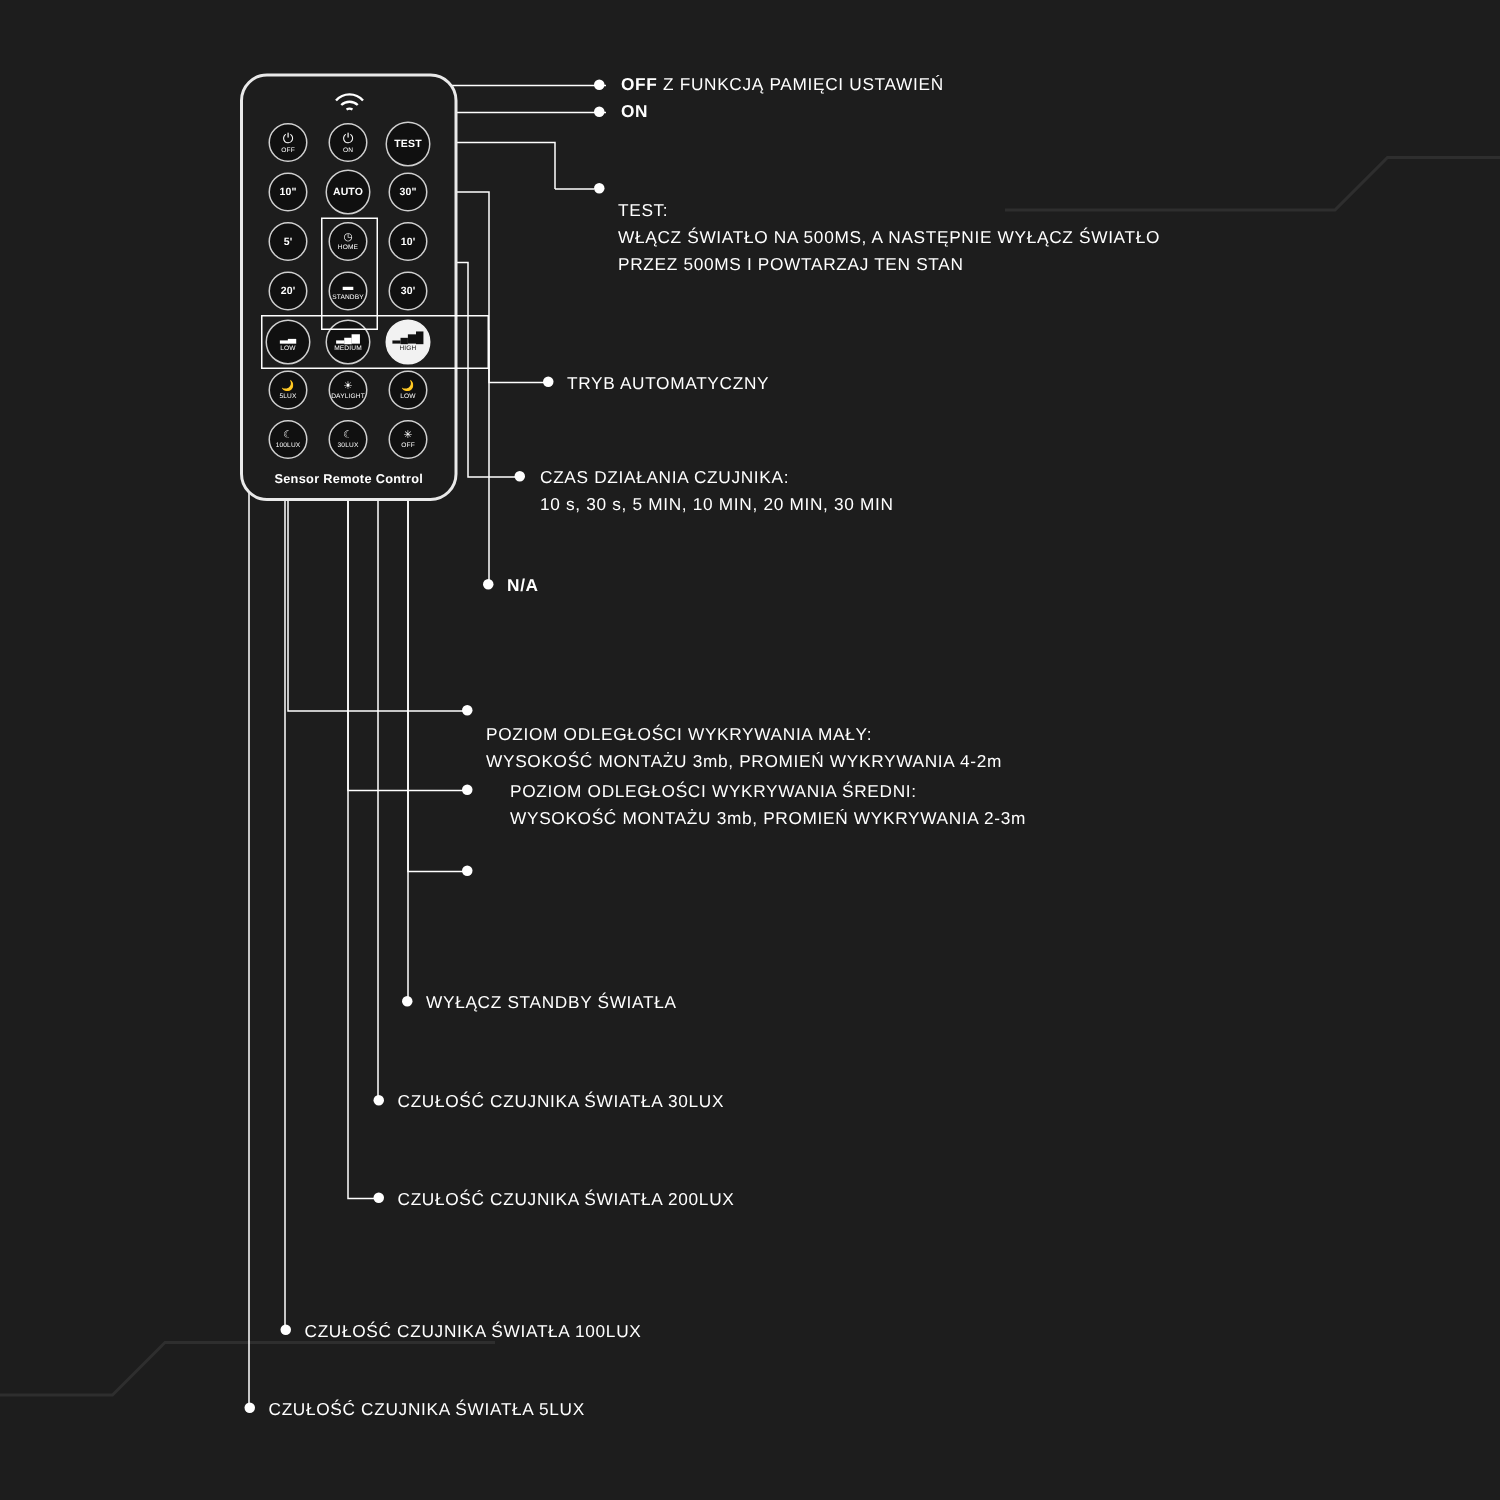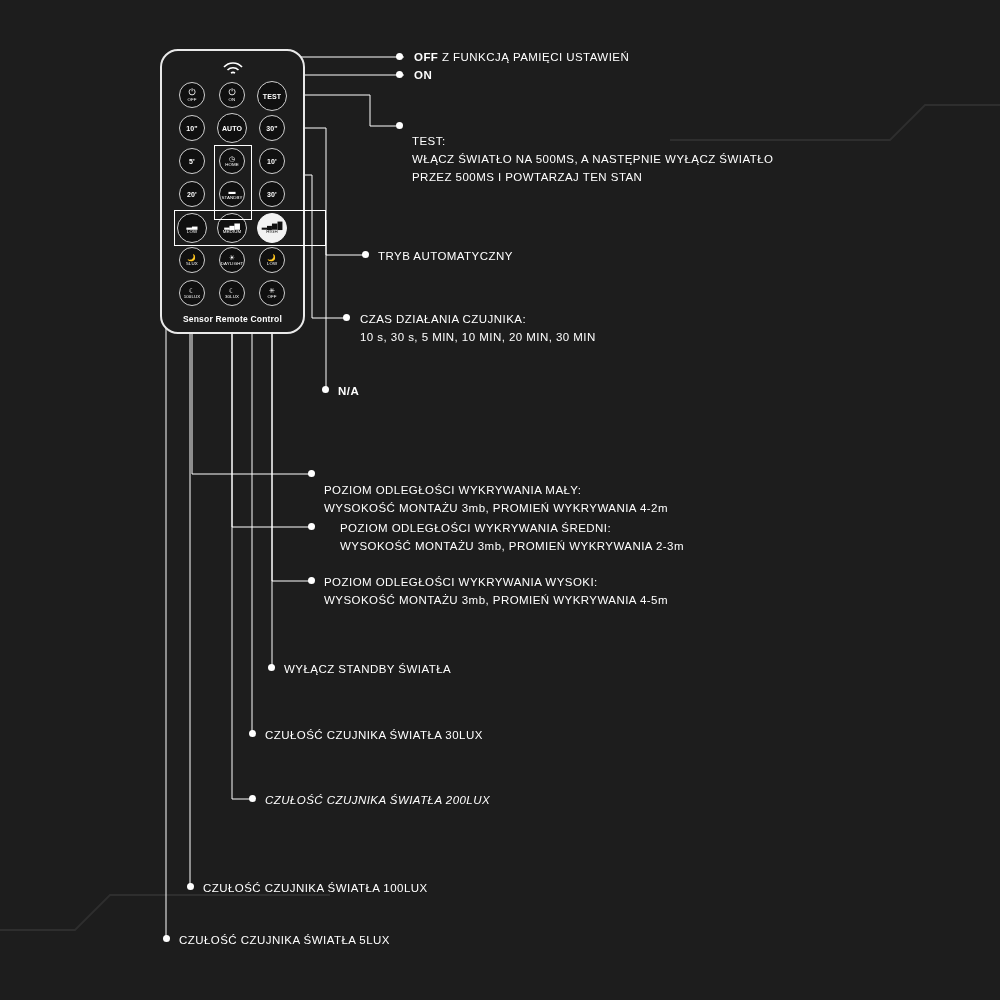--- a/index.html
+++ b/index.html
@@ -284,37 +284,33 @@
     <div>WYSOKOŚĆ MONTAŻU 3mb, PROMIEŃ WYKRYWANIA 4-2m</div>
   </div>
 
   <div class="dot" style="left:308px; top:523px;"></div>
   <div class="callout" style="left:340px; top:520px;">
     <div>POZIOM ODLEGŁOŚCI WYKRYWANIA ŚREDNI:</div>
     <div>WYSOKOŚĆ MONTAŻU 3mb, PROMIEŃ WYKRYWANIA 2-3m</div>
   </div>
 
   <div class="dot" style="left:308px; top:577px;"></div>
-  <div class="callout" style="left:324px; top:574px;">
-    <div>POZIOM ODLEGŁOŚCI WYKRYWANIA WYSOKI:</div>
-    <div>WYSOKOŚĆ MONTAŻU 3mb, PROMIEŃ WYKRYWANIA 4-5m</div>
-  </div>
 
   <div class="dot" style="left:268px; top:664px;"></div>
   <div class="callout" style="left:284px; top:661px;">
     <div>WYŁĄCZ STANDBY ŚWIATŁA</div>
   </div>
 
   <div class="dot" style="left:249px; top:730px;"></div>
   <div class="callout" style="left:265px; top:727px;">
     <div>CZUŁOŚĆ CZUJNIKA ŚWIATŁA 30LUX</div>
   </div>
 
   <div class="dot" style="left:249px; top:795px;"></div>
-  <div class="callout" style="left:265px; top:792px;font-style:italic;">
+  <div class="callout" style="left:265px; top:792px;">
     <div>CZUŁOŚĆ CZUJNIKA ŚWIATŁA 200LUX</div>
   </div>
 
   <div class="dot" style="left:187px; top:883px;"></div>
   <div class="callout" style="left:203px; top:880px;">
     <div>CZUŁOŚĆ CZUJNIKA ŚWIATŁA 100LUX</div>
   </div>
 
   <div class="dot" style="left:163px; top:935px;"></div>
   <div class="callout" style="left:179px; top:932px;">

